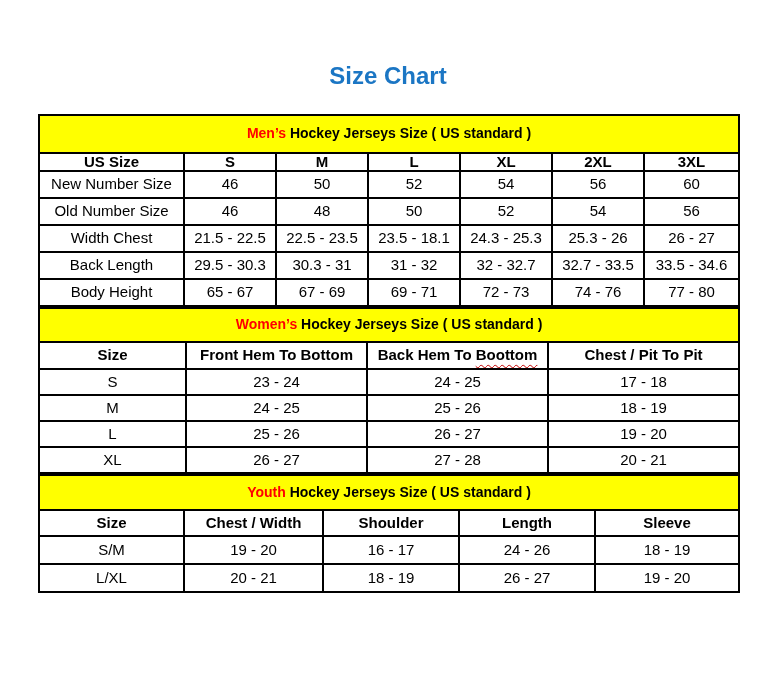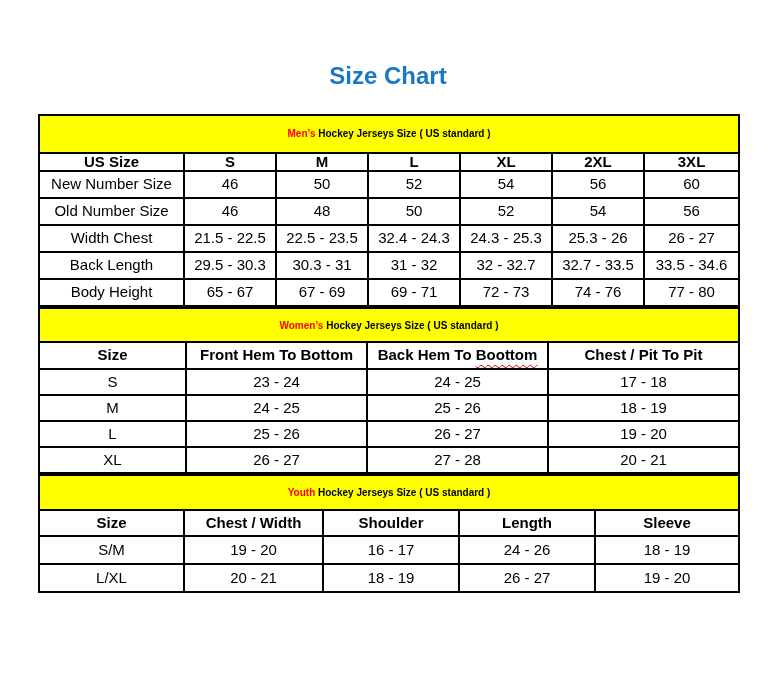--- a/index.html
+++ b/index.html
@@ -36,21 +36,21 @@
     vertical-align: middle;
     padding: 0;
     font-size: 15px;
     line-height: 1.1;
     overflow: hidden;
     white-space: nowrap;
   }
   tr.banner-row td {
     background: #FFFF00;
     font-weight: 700;
-    font-size: 10px;
+    font-size: 14px;
     margin-top: 21px;
   }
   .accent { color: #FF0000; }
   tr.hdr th { font-weight: 700; }
   tr.data td { font-weight: 400; }
   td.rlabel-bold { font-weight: 700; }
   
   .mens   tr.banner-row td { height: 38px; }
   .mens   tr.hdr th        { height: 16px; }
   .mens   tr.data td       { height: 27px; }
@@ -117,21 +117,21 @@
         <td>48</td>
         <td>50</td>
         <td>52</td>
         <td>54</td>
         <td>56</td>
       </tr>
       <tr class="data">
         <td>Width Chest</td>
         <td>21.5 - 22.5</td>
         <td>22.5 - 23.5</td>
-        <td>32.4 - 24.3</td>
+        <td>23.5 - 18.1</td>
         <td>24.3 - 25.3</td>
         <td>25.3 - 26</td>
         <td>26 - 27</td>
       </tr>
       <tr class="data">
         <td>Back Length</td>
         <td>29.5 - 30.3</td>
         <td>30.3 - 31</td>
         <td>31 - 32</td>
         <td>32 - 32.7</td>

